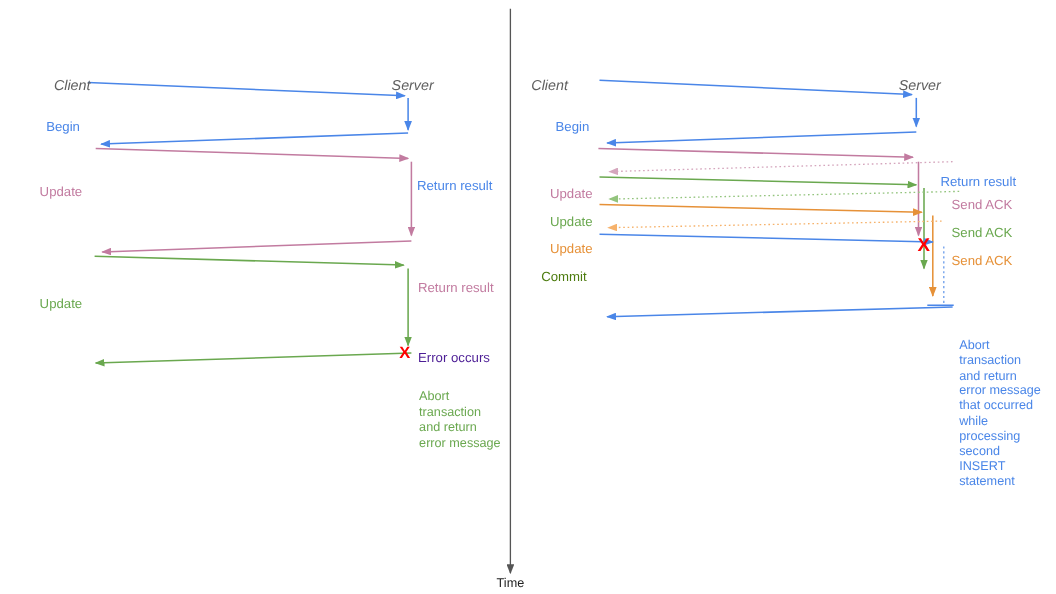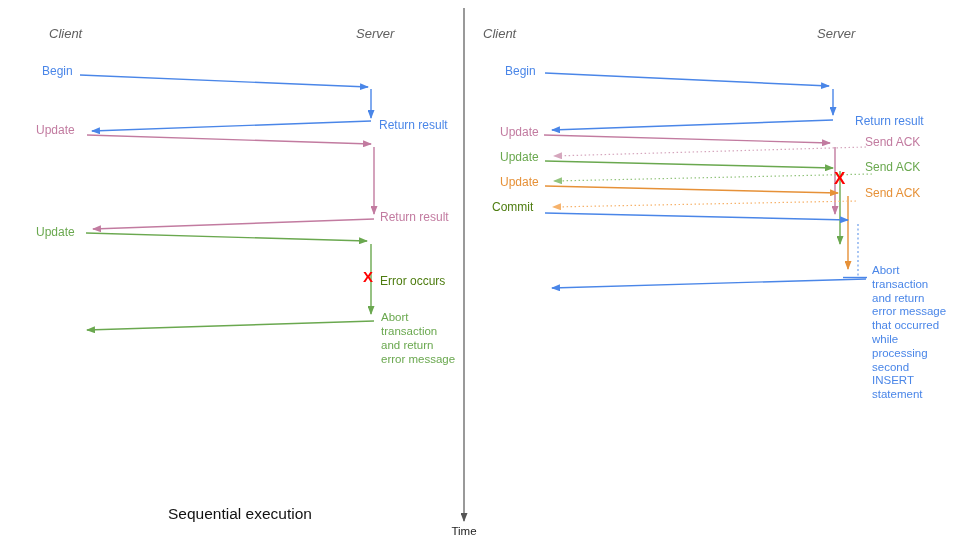--- a/index.html
+++ b/index.html
@@ -1,21 +1,21 @@
 <!DOCTYPE html>
 <html><head>
 <meta charset="utf-8">
 <style>
   html,body{margin:0;padding:0;background:#ffffff;}
   .stage{
     position:relative;width:960px;height:540px;background:#ffffff;overflow:hidden;
     font-family:"Liberation Sans", sans-serif;
   }
   #diagram-svg{position:absolute;left:0;top:0;width:960px;height:540px;}
-  .lbl{position:absolute;white-space:pre-line;}
+  .lbl{position:absolute;white-space:pre-line;margin-top:44px;}
   .caption{
     position:absolute;text-align:center;color:#111111;font-size:15.5px;
   }
   #time-label{
     position:absolute;color:#222222;font-size:11.5px;text-align:center;
   }
 </style>
 </head>
 <body>
 
@@ -76,21 +76,21 @@
     </svg>
   <div id="labels">
       <div class="lbl" style="left: 49px; top: 26px; color: rgb(95, 95, 95); font-size: 13px; font-style: italic;">Client</div>
       <div class="lbl" style="left: 356px; top: 26px; color: rgb(95, 95, 95); font-size: 13px; font-style: italic;">Server</div>
       <div class="lbl" style="left: 42px; top: 64px; color: rgb(74, 134, 232); font-size: 12px;">Begin</div>
       <div class="lbl" style="left: 36px; top: 123px; color: rgb(194, 123, 160); font-size: 12px;">Update</div>
       <div class="lbl" style="left: 36px; top: 225px; color: rgb(106, 168, 79); font-size: 12px;">Update</div>
       <div class="lbl" style="left: 379px; top: 118px; color: rgb(74, 134, 232); font-size: 12px;">Return result</div>
       <div class="lbl" style="left: 380px; top: 210px; color: rgb(194, 123, 160); font-size: 12px;">Return result</div>
       <div class="lbl" style="left: 363px; top: 268px; color: rgb(255, 0, 0); font-size: 15px; font-weight: bold;">X</div>
-      <div class="lbl" style="left: 380px; top: 274px; color: #4d7c0f; font-size: 12px;">Error occurs</div>
+      <div class="lbl" style="left: 380px; top: 274px; color: #4c1d95; font-size: 12px;">Error occurs</div>
       <div class="lbl" style="left: 381px; top: 310px; color: rgb(106, 168, 79); font-size: 11.5px; line-height: 14px;">Abort
 transaction
 and return
 error message</div>
       <div class="lbl" style="left: 483px; top: 26px; color: rgb(95, 95, 95); font-size: 13px; font-style: italic;">Client</div>
       <div class="lbl" style="left: 817px; top: 26px; color: rgb(95, 95, 95); font-size: 13px; font-style: italic;">Server</div>
       <div class="lbl" style="left: 505px; top: 64px; color: rgb(74, 134, 232); font-size: 12px;">Begin</div>
       <div class="lbl" style="left: 500px; top: 125px; color: rgb(194, 123, 160); font-size: 12px;">Update</div>
       <div class="lbl" style="left: 500px; top: 150px; color: rgb(106, 168, 79); font-size: 12px;">Update</div>
       <div class="lbl" style="left: 500px; top: 175px; color: rgb(230, 145, 56); font-size: 12px;">Update</div>
@@ -104,15 +104,14 @@
 transaction
 and return
 error message
 that occurred
 while
 processing
 second
 INSERT
 statement</div>
     </div>
-  <div class="caption" id="cap-left" style="left:120px;top:505px;width:240px;">Sequential execution</div>
   <div id="time-label" style="left:444px;top:525px;width:40px;">Time</div>
 </div>
 
 </body></html>

